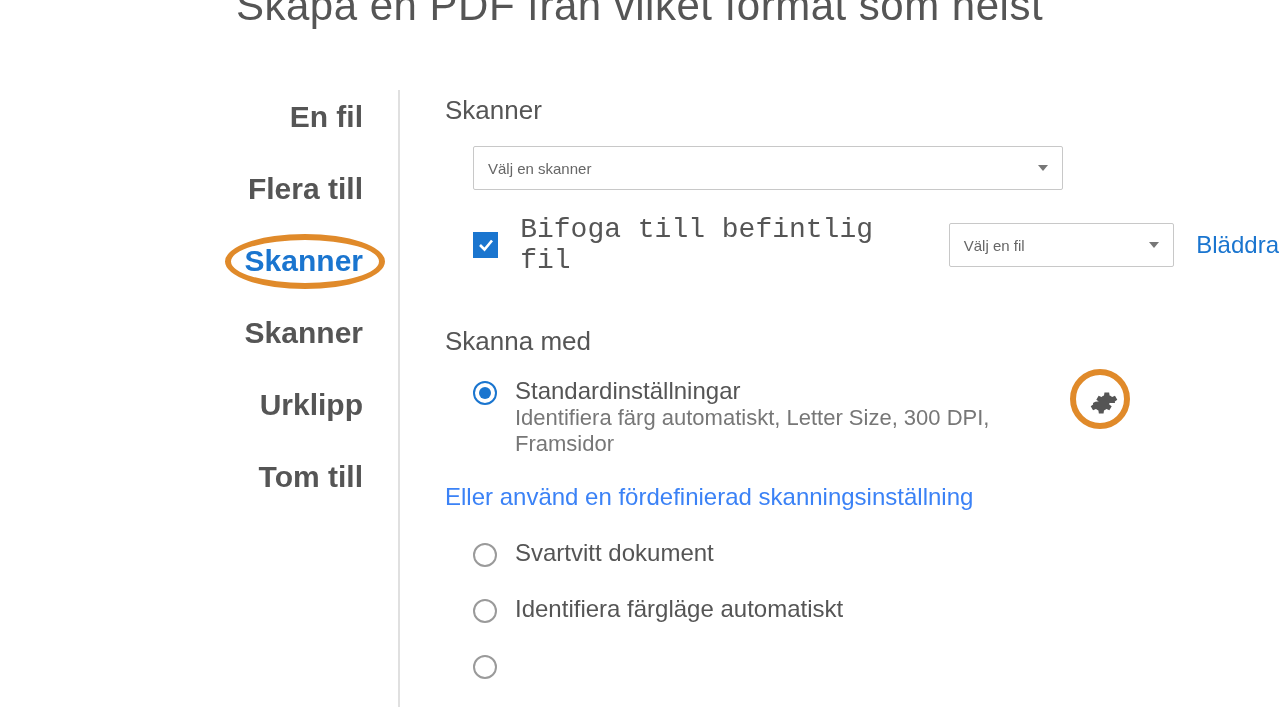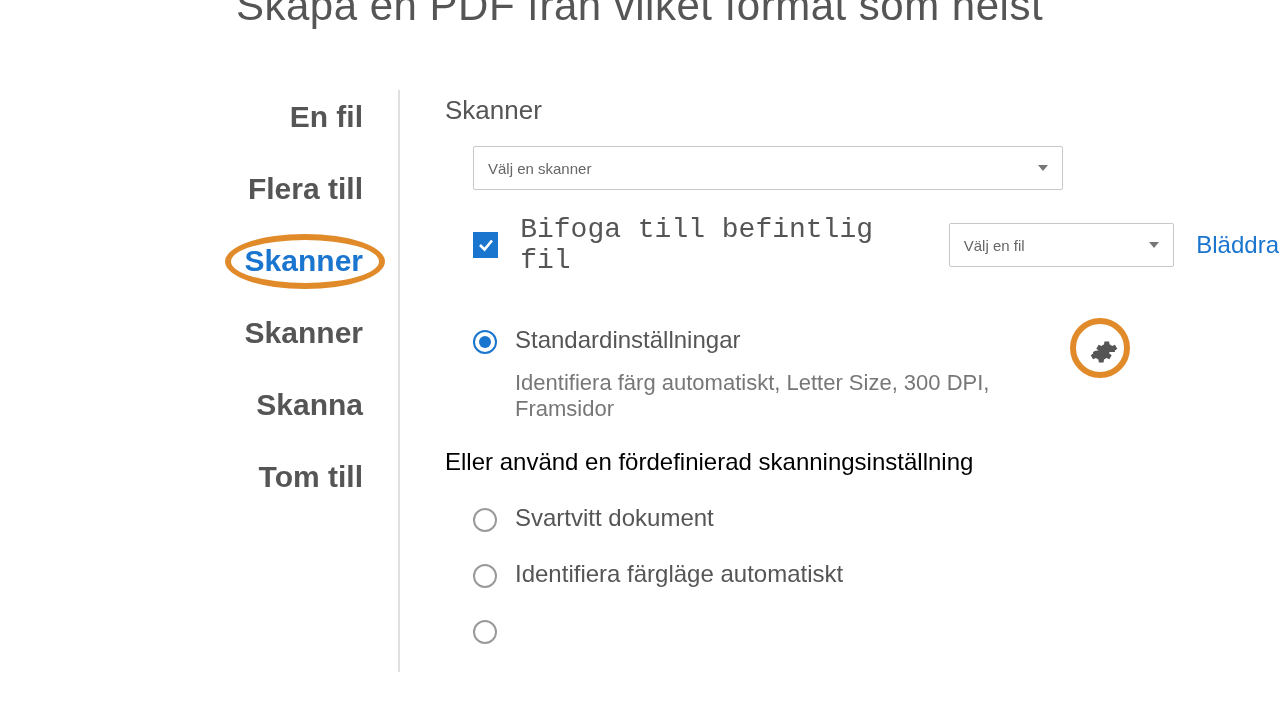--- a/index.html
+++ b/index.html
@@ -145,21 +145,21 @@
     background: #1a75cf;
     border-radius: 50%;
   }
   .radio-label {
     font-size: 24px;
     color: #555;
   }
   .radio-sublabel {
     font-size: 22px;
     color: #777;
-    margin-top: 16px;
+    margin-top: 0;
   }
   .settings-row {
     display: flex;
     align-items: flex-start;
     justify-content: space-between;
     margin-bottom: 26px;
     padding-right: 150px;
   }
   .gear-wrap {
     position: relative;
@@ -175,41 +175,41 @@
     border: 6px solid #e08a2a;
     border-radius: 50%;
     left: -8px; top: -8px;
   }
   .gear-icon {
     width: 28px; height: 28px;
     color: #555;
   }
   .subheading {
     font-size: 24px;
-    color: #000000;
+    color: #3b82f6;
     margin-bottom: 28px;
     margin-top: 10px;
   }
 </style>
 </head>
 <body>
 
 <h1 class="page-title">Skapa en PDF från vilket format som helst</h1>
 
 <div class="layout">
 
   <nav class="sidebar">
     <div class="sidebar-item">En fil</div>
     <div class="sidebar-item">Flera till</div>
     <div class="sidebar-item active">
       <span class="highlight-ellipse"></span>
       <span>Skanner</span>
     </div>
     <div class="sidebar-item">Skanner</div>
-    <div class="sidebar-item">Skanna</div>
+    <div class="sidebar-item">Urklipp</div>
     <div class="sidebar-item">Tom till</div>
   </nav>
 
   <div class="content">
 
     <div class="section-label">Skanner</div>
 
     <div class="select-box">
       <span>Välj en skanner</span>
       <span class="caret"></span>
@@ -222,20 +222,21 @@
         </svg>
       </div>
       <span class="attach-label">Bifoga till befintlig fil</span>
       <div class="select-box small">
         <span>Välj en fil</span>
         <span class="caret"></span>
       </div>
       <span class="browse-link">Bläddra</span>
     </div>
 
+    <div class="section-label">Skanna med</div>
 
     <div class="settings-row">
       <div class="radio-row" style="margin-left:28px;margin-bottom:0;">
         <div class="radio selected"></div>
         <div>
           <div class="radio-label">Standardinställningar</div>
           <div class="radio-sublabel">Identifiera färg automatiskt, Letter Size, 300 DPI, Framsidor</div>
         </div>
       </div>
       <div class="gear-wrap">

